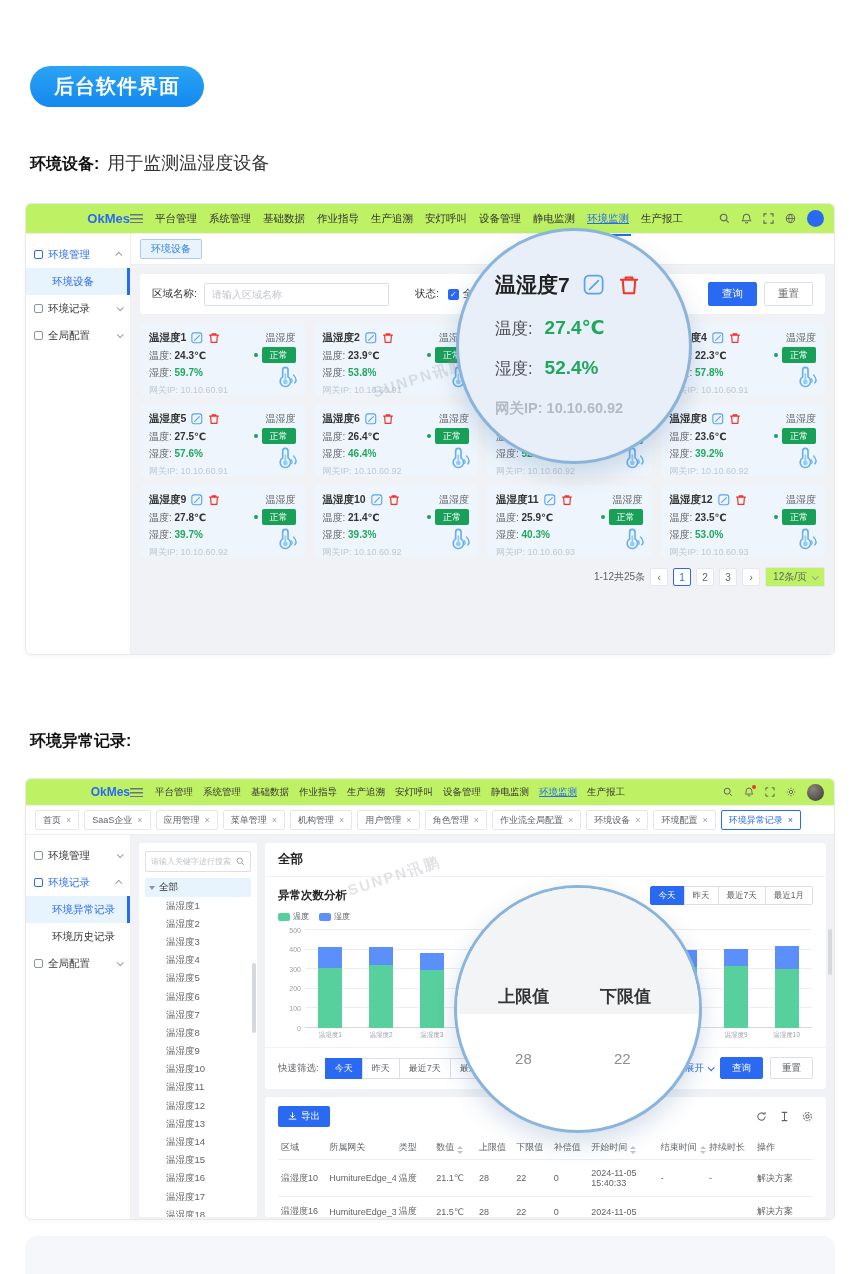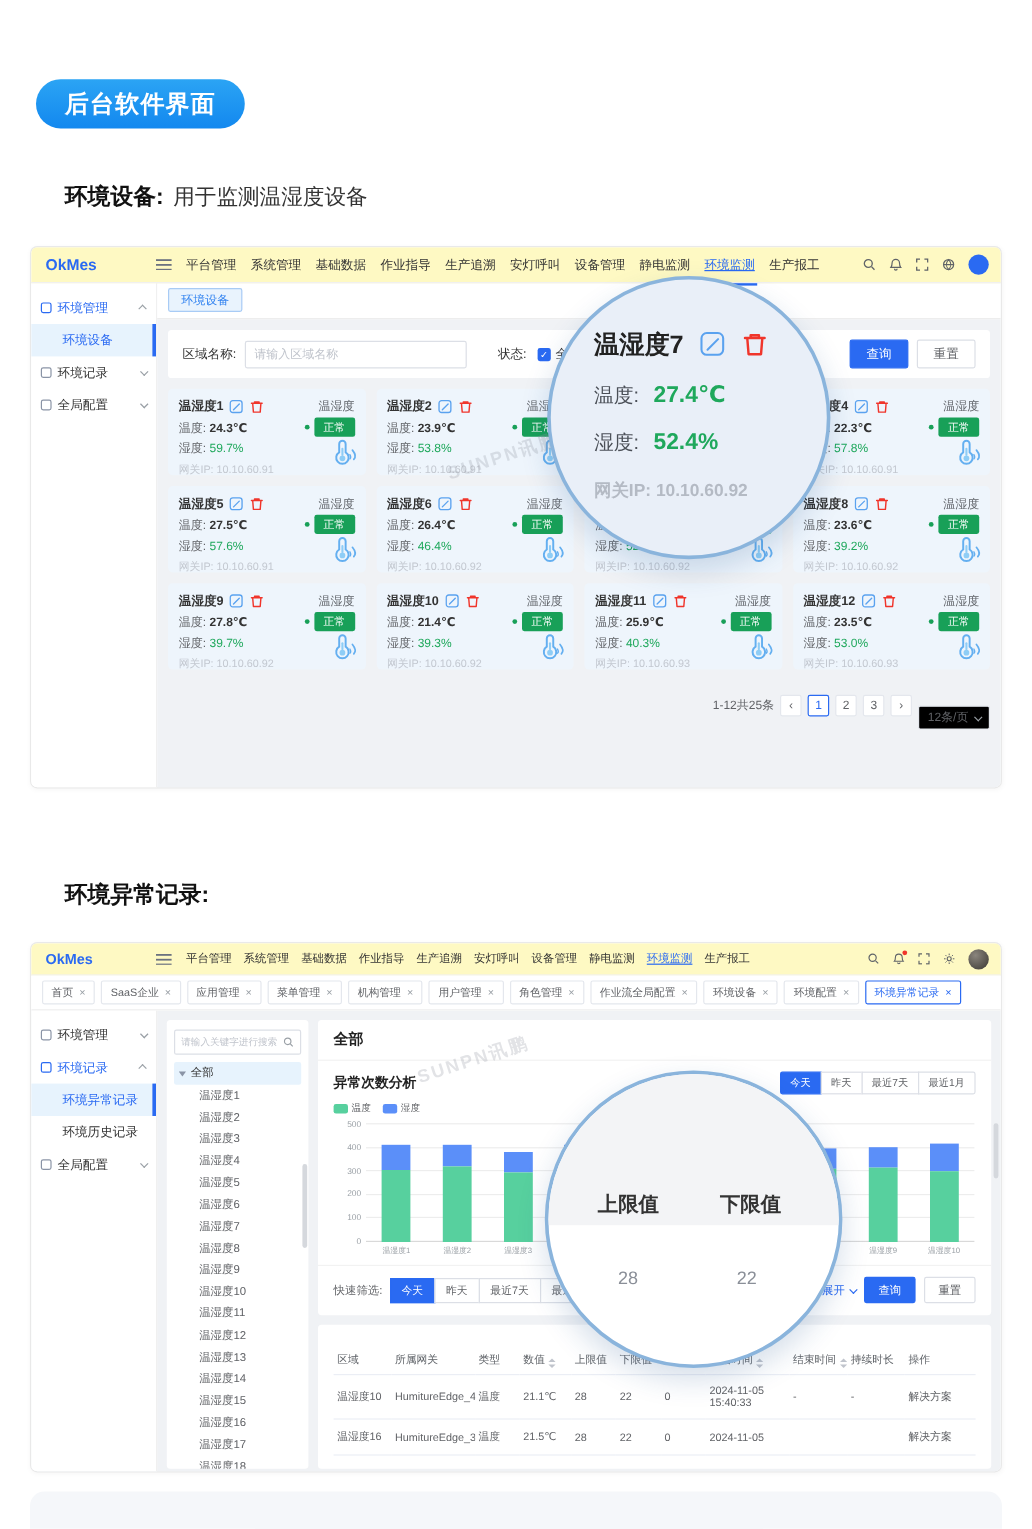--- a/index.html
+++ b/index.html
@@ -8,32 +8,32 @@
     height:1274px; overflow:hidden; position:relative;
     background:#ffffff; font-family:"Liberation Sans","DejaVu Sans",sans-serif; color:#333;
   }
   
   .badge-row { margin:66px 0 0 30px; display:flex; align-items:center; gap:20px; }
   .pill { background:linear-gradient(180deg,#2ba4f4,#1388ef); color:#fff; font-size:20px; font-weight:bold;
           padding:7px 24px; border-radius:22px; letter-spacing:1px; }
   .pill-caption { font-size:20px; color:#333; }
   .sec-row { margin:44px 0 0 30px; display:flex; align-items:baseline; gap:8px; }
   .sec-row.second { margin-top:76px; }
-  .sec-title { font-size:19px; font-weight:bold; color:#111;margin-left:24px; }
+  .sec-title { font-size:16px; font-weight:bold; color:#111; }
   .sec-desc { font-size:18px; color:#333; }
 
   
   .frame { position:relative; margin:28px 25px 0; width:810px; background:#fff;
            border:1px solid #e9e9e9; border-radius:6px; overflow:hidden;
            box-shadow:0 1px 4px rgba(0,0,0,.04); }
   .frame1 { height:452px; }
   .frame2 { margin-top:26px; height:442px; }
 
   
-  .topbar { display:flex; align-items:center; height:30px; padding:0 10px 0 12px; border-bottom:1px solid #f0f0f0; background:#fef9c3; position:relative; z-index:2; }
+  .topbar { display:flex; align-items:center; height:30px; padding:0 10px 0 12px; border-bottom:1px solid #f0f0f0; background:#bef264; position:relative; z-index:2;text-align:right; }
   .frame2 .topbar { height:27px; }
   .logo { color:#2a6af2; font-weight:bold; font-size:13px; width:92px; flex:none; }
   .frame2 .logo { font-size:12px; }
   .i-menu { width:13px; height:9px; flex:none; margin-right:12px;
             background:linear-gradient(#6b7280,#6b7280) 0 0/13px 1.5px no-repeat,
                        linear-gradient(#6b7280,#6b7280) 0 4px/13px 1.5px no-repeat,
                        linear-gradient(#6b7280,#6b7280) 0 8px/13px 1.5px no-repeat; }
   .nav { display:flex; gap:12px; font-size:10.5px; color:#333; white-space:nowrap; }
   .frame2 .nav { font-size:9.5px; gap:10px; }
   .nav-item { position:relative; cursor:pointer; }
@@ -77,31 +77,31 @@
   .btn-plain { background:#fff; color:#606266; border:1px solid #dcdfe6; font-size:10.5px; height:24px; padding:0 13px; border-radius:2px; cursor:pointer; font-family:inherit; }
 
   .cards { display:grid; grid-template-columns:repeat(4,1fr); gap:9px; margin-top:9px; }
   .card { position:relative; background:#eef5fc; border-radius:4px; padding:8px 9px; height:72px; font-size:10px; }
   .card-head { display:flex; align-items:center; gap:5px; }
   .card-name { font-weight:bold; font-size:10.5px; color:#333; }
   .icon-btn { display:inline-flex; cursor:pointer; }
   .card-type { margin-left:auto; color:#5f6368; }
   .kv { margin-top:3.5px; color:#606266; }
   .kv .vt { color:#333; font-weight:bold; }
-  .kv .vh { color:#1fa85c; font-weight:normal; }
+  .kv .vh { color:#1fa85c; font-weight:bold; }
   .ip { margin-top:3.5px; color:#c3c8d0; font-size:9px; white-space:nowrap; }
   .status { position:absolute; right:9px; top:24px; display:flex; align-items:center; gap:4px; }
   .sdot { width:4px; height:4px; border-radius:50%; background:#18a058; }
   .sbadge { background:#18a058; color:#fff; font-size:9px; padding:1.5px 8px; border-radius:2px; }
   .thermo { position:absolute; right:6px; bottom:4px; }
 
   .pagination { display:flex; justify-content:flex-end; align-items:center; gap:5px; font-size:10px; color:#606266; margin-top:10px; }
   .pg-btn { min-width:18px; height:18px; display:inline-flex; align-items:center; justify-content:center; border:1px solid #e4e7ed; border-radius:2px; background:#fff; color:#606266; cursor:pointer; }
   .pg-btn.cur { border-color:#2a6af2; color:#2a6af2; }
-  .pg-size { display:inline-flex; align-items:center; gap:5px; border:1px solid #e4e7ed; border-radius:2px; height:20px; padding:0 7px; background:#000000; cursor:pointer;margin-top:20px; }
+  .pg-size { display:inline-flex; align-items:center; gap:5px; border:1px solid #e4e7ed; border-radius:2px; height:20px; padding:0 7px; background:#bef264; cursor:pointer; }
 
   
   .circle { position:absolute; border-radius:50%; border:3px solid #8ab4dc; box-shadow:0 10px 24px rgba(30,80,140,.18); z-index:6; overflow:hidden; }
   .circle1 { left:430px; top:24px; width:236px; height:236px; background:#e9eff8; padding:40px 0 0 36px; }
   .m-head { display:flex; align-items:center; gap:13px; }
   .m-title { font-size:21px; font-weight:bold; color:#222; }
   .m-row { margin-top:17px; display:flex; align-items:baseline; gap:12px; font-size:16.5px; color:#4a4f57; }
   .m-val { font-size:19px; font-weight:bold; color:#1fa85c; }
   .m-ip { margin-top:19px; font-size:14.5px; color:#b4bac4; font-weight:bold; }
 
@@ -965,20 +965,40 @@
             </div>
           <span class="expand-link">
               <span>展开</span>
               <i class="caret down"></i>
             </span>
           <button class="btn-primary btn-sm">查询</button>
           <button class="btn-plain btn-sm">重置</button>
         </div>
       </div>
       <div class="panel panel-table">
+        <div class="export-row">
+          <button class="btn-export">
+            <svg width="9" height="9" viewBox="0 0 12 12">
+                <path d="M6 1v6M3.4 4.8L6 7.4 8.6 4.8M1.5 9.5h9" fill="none" stroke="#fff" stroke-width="1.3" stroke-linecap="round"></path>
+              </svg>
+            <span>导出</span>
+          </button>
+          <div class="t-icons">
+            <span><svg width="11" height="11" viewBox="0 0 12 12">
+                  <path d="M10 6a4 4 0 11-1.2-2.8M9.8 1v2.4H7.4" fill="none" stroke="#5f6368" stroke-width="1.1"></path>
+                </svg></span>
+            <span><svg width="11" height="11" viewBox="0 0 12 12">
+                  <path d="M3 1.5h6M3 10.5h6M6 1.5v9" fill="none" stroke="#5f6368" stroke-width="1.1"></path>
+                </svg></span>
+            <span><svg width="11" height="11" viewBox="0 0 12 12">
+                  <circle cx="6" cy="6" r="1.8" fill="none" stroke="#5f6368" stroke-width="1.1"></circle>
+                  <circle cx="6" cy="6" r="4.4" fill="none" stroke="#5f6368" stroke-width="1.1" stroke-dasharray="2 1.4"></circle>
+                </svg></span>
+          </div>
+        </div>
         <table class="grid js-table">
             <colgroup>
               <col style="width: 9%;">
               <col style="width: 13%;">
               <col style="width: 7%;">
               <col style="width: 8%;">
               <col style="width: 7%;">
               <col style="width: 7%;">
               <col style="width: 7%;">
               <col style="width: 13%;">

